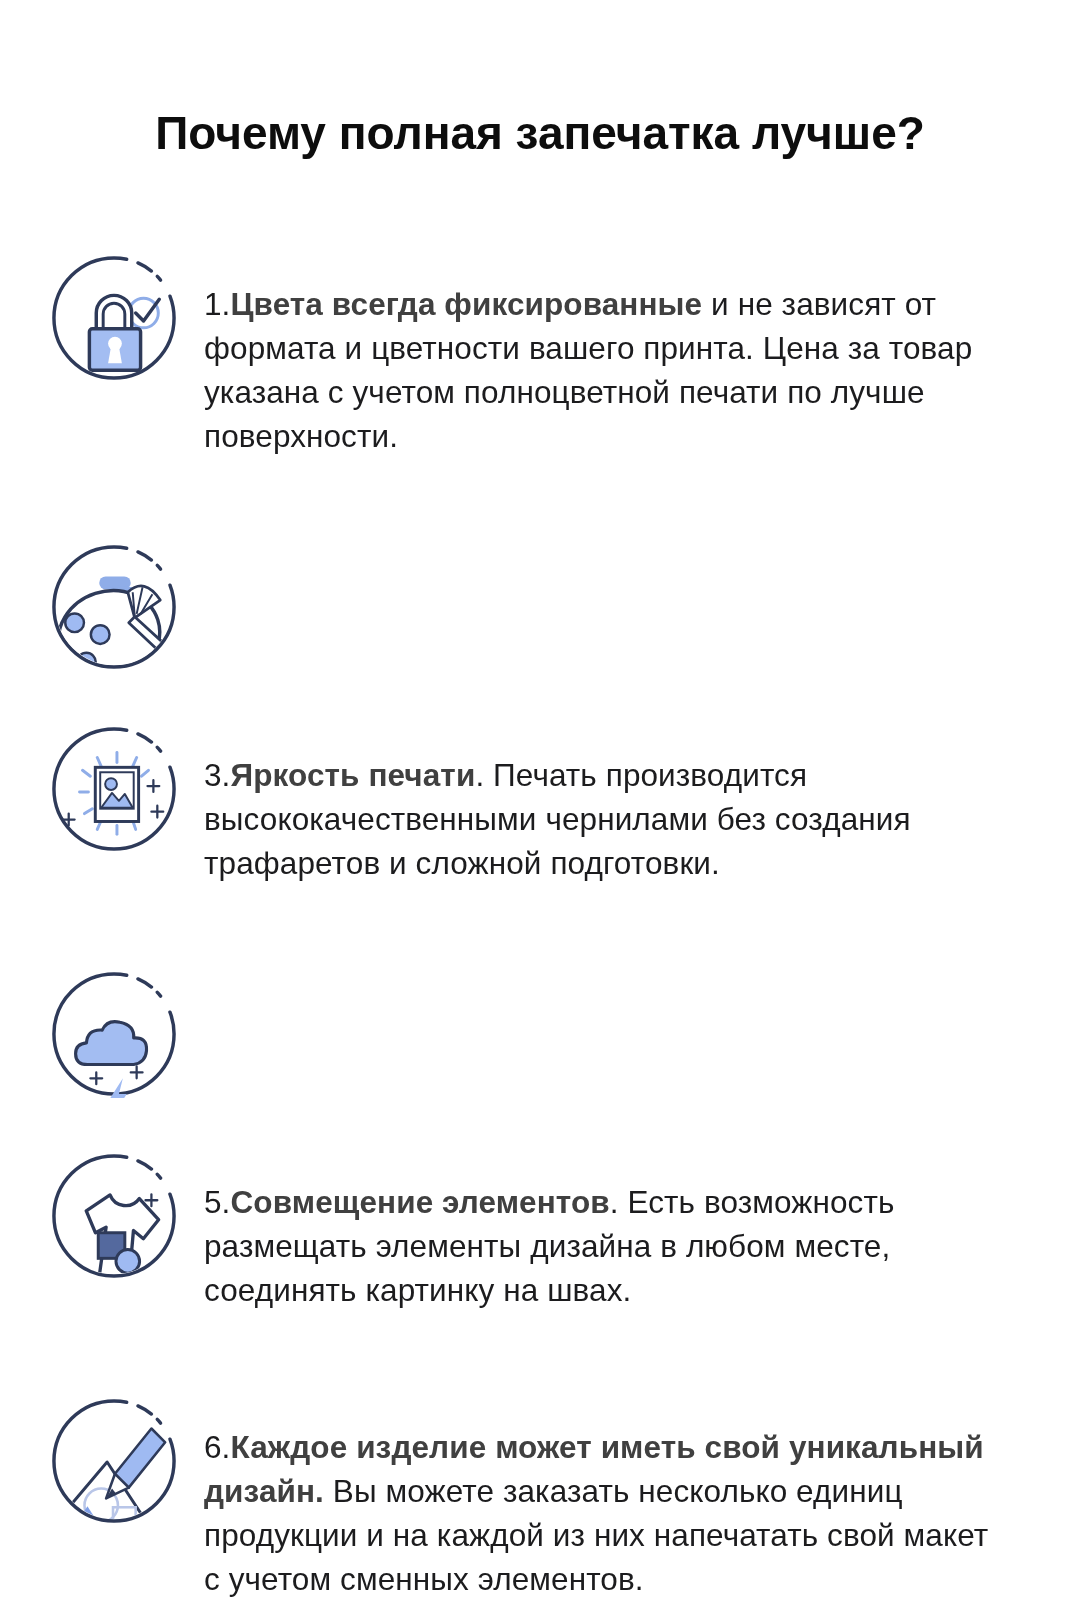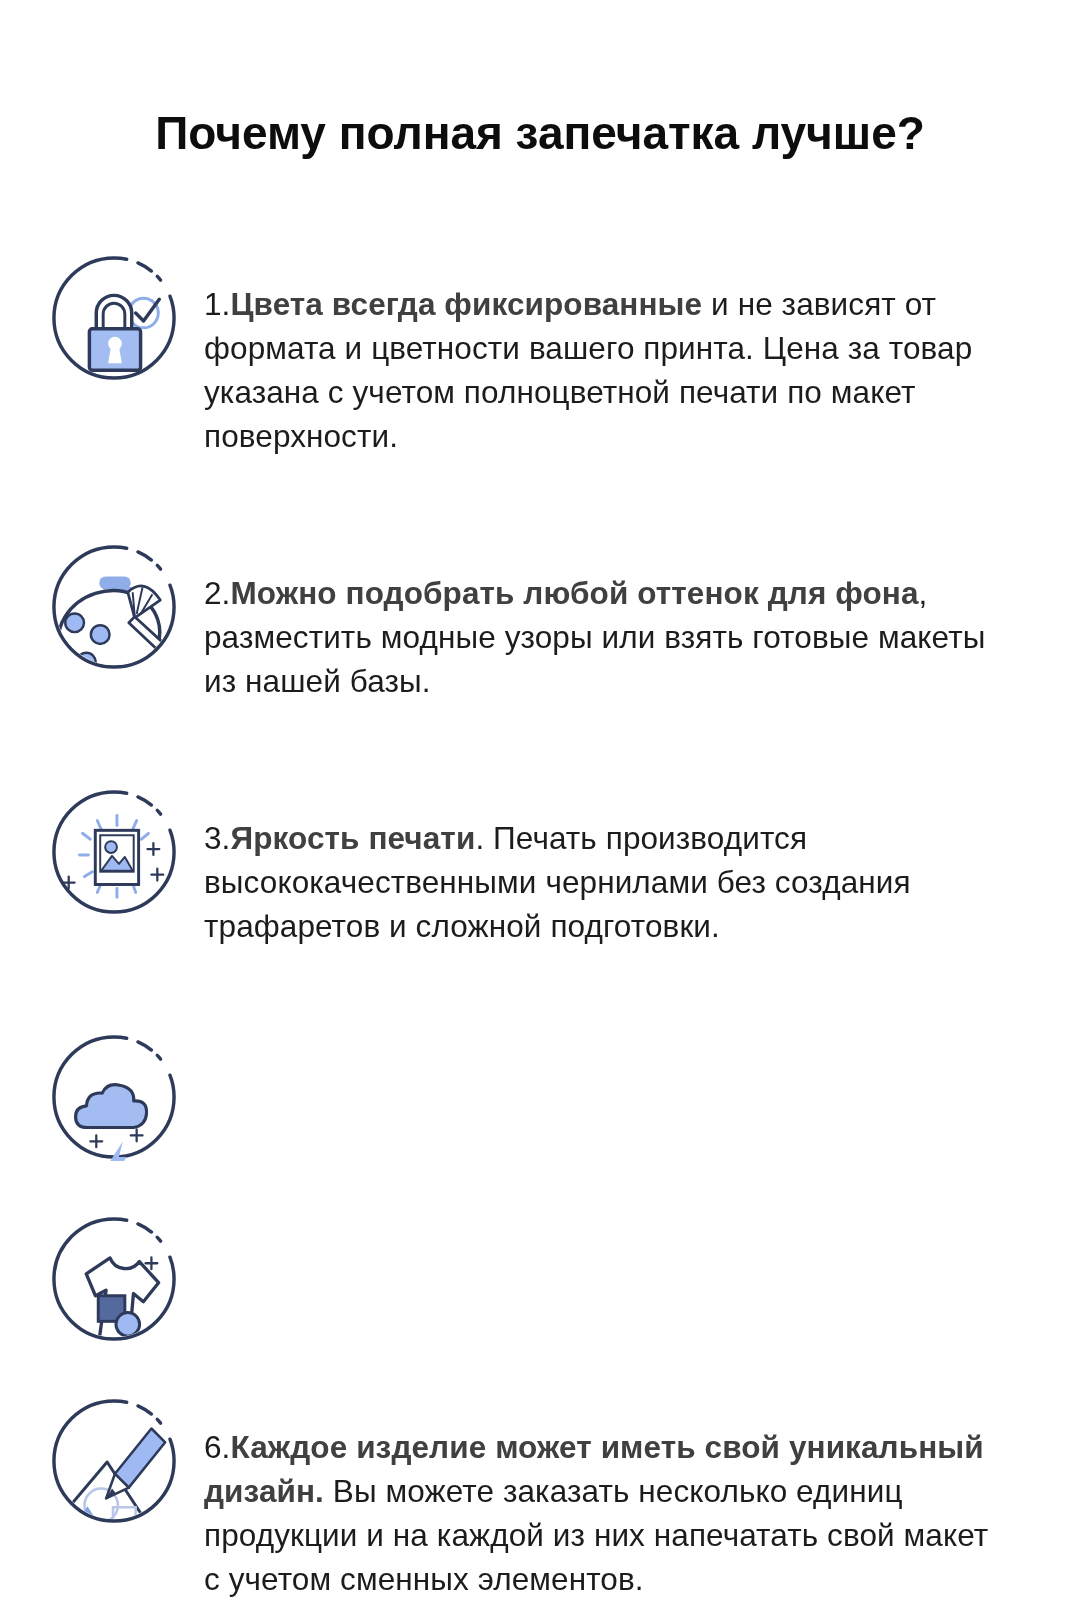--- a/index.html
+++ b/index.html
@@ -45,21 +45,21 @@
           <circle class="ring" cx="65" cy="65" r="61"></circle>
           <circle cx="95" cy="60" r="15" fill="none" stroke="#8fade8" stroke-width="3"></circle>
           <path d="M87,60 L95,68 L111,46" fill="none" class="nv" stroke-width="3.5" stroke-linecap="round" stroke-linejoin="round"></path>
           <path d="M47,78 L47,60 A18,18 0 0 1 83,60 L83,78" fill="#ffffff" class="nv" stroke-width="3.5"></path>
           <path d="M54,78 L54,61 A11,11 0 0 1 76,61 L76,78" fill="#ffffff" class="nv" stroke-width="3"></path>
           <rect x="40" y="76" width="52" height="42" rx="3" fill="#a3bdf2" class="nv" stroke-width="3.5"></rect>
           <circle cx="66" cy="91" r="7" fill="#ffffff"></circle>
           <path d="M62,94 L59,111 L73,111 L70,94 Z" fill="#ffffff"></path>
         </svg>
       </span>
-      <p class="text"><span>1.</span><b>Цвета всегда фиксированные</b><span> и не зависят от формата и цветности вашего принта. Цена за товар указана с учетом полноцветной печати по макет поверхности.</span></p>
+      <p class="text"><span>1.</span><b>Цвета всегда фиксированные</b><span> и не зависят от формата и цветности вашего принта. Цена за товар указана с учетом полноцветной печати по лучше поверхности.</span></p>
     </div>
 
     <div class="item">
       <span class="icon-wrap">
         <svg viewBox="0 0 130 130" aria-hidden="true">
           <defs>
               <clipPath id="clip2">
                 <circle cx="65" cy="65" r="59"></circle>
               </clipPath>
             </defs>
@@ -70,21 +70,20 @@
             <ellipse cx="60" cy="94" rx="52" ry="45" transform="rotate(-18 60 94)" fill="#ffffff" class="nv" stroke-width="3.5"></ellipse>
             <circle cx="25" cy="81" r="9.5" fill="#9fbaf2" class="nv" stroke-width="2.5"></circle>
             <circle cx="51" cy="93" r="9.5" fill="#9fbaf2" class="nv" stroke-width="2.5"></circle>
             <circle cx="37" cy="121" r="9.5" fill="#9fbaf2" class="nv" stroke-width="2.5"></circle>
             <path d="M86,76 L79,50 Q96,34 112,58 Z" fill="#ffffff" class="nv" stroke-width="2.8" stroke-linejoin="round"></path>
             <path d="M86,74 L84,50 M88,72 L94,45 M92,72 L104,52" fill="none" class="nv" stroke-width="2"></path>
             <path d="M86,75 L120,106 L114,113 L80,81 Z" fill="#ffffff" class="nv" stroke-width="2.8" stroke-linejoin="round"></path>
           </g>
         </svg>
       </span>
-      <p class="text"><span>2.</span><b>Можно подобрать любой оттенок для фона</b><span>, разместить модные узоры или взять готовые макеты из нашей базы.</span></p>
     </div>
 
     <div class="item">
       <span class="icon-wrap">
         <svg viewBox="0 0 130 130" aria-hidden="true">
           <circle class="ring" cx="65" cy="65" r="61"></circle>
           <g stroke="#8fade8" stroke-width="3" stroke-linecap="round">
             <line x1="68" y1="28" x2="68" y2="38"></line>
             <line x1="48" y1="33" x2="52" y2="42"></line>
             <line x1="33" y1="46" x2="41" y2="52"></line>
@@ -140,20 +139,21 @@
             </g>
             <rect x="49" y="82" width="27" height="26" fill="#54699e" class="nv" stroke-width="3"></rect>
             <circle cx="79" cy="111" r="12" fill="#9fbaf2" class="nv" stroke-width="3"></circle>
             <g class="nv" stroke-width="2.3" stroke-linecap="round">
               <path d="M97,49 L109,49 M103,43 L103,55"></path>
               <path d="M99,120 L111,120 M105,113 L105,127"></path>
             </g>
           </g>
         </svg>
       </span>
+      <p class="text"><span>5.</span><b>Совмещение элементов</b><span>. Есть возможность размещать элементы дизайна в любом месте, соединять картинку на швах.</span></p>
     </div>
 
     <div class="item">
       <span class="icon-wrap">
         <svg viewBox="0 0 130 130" aria-hidden="true">
           <defs>
               <clipPath id="clip6">
                 <circle cx="65" cy="65" r="59"></circle>
               </clipPath>
             </defs>

